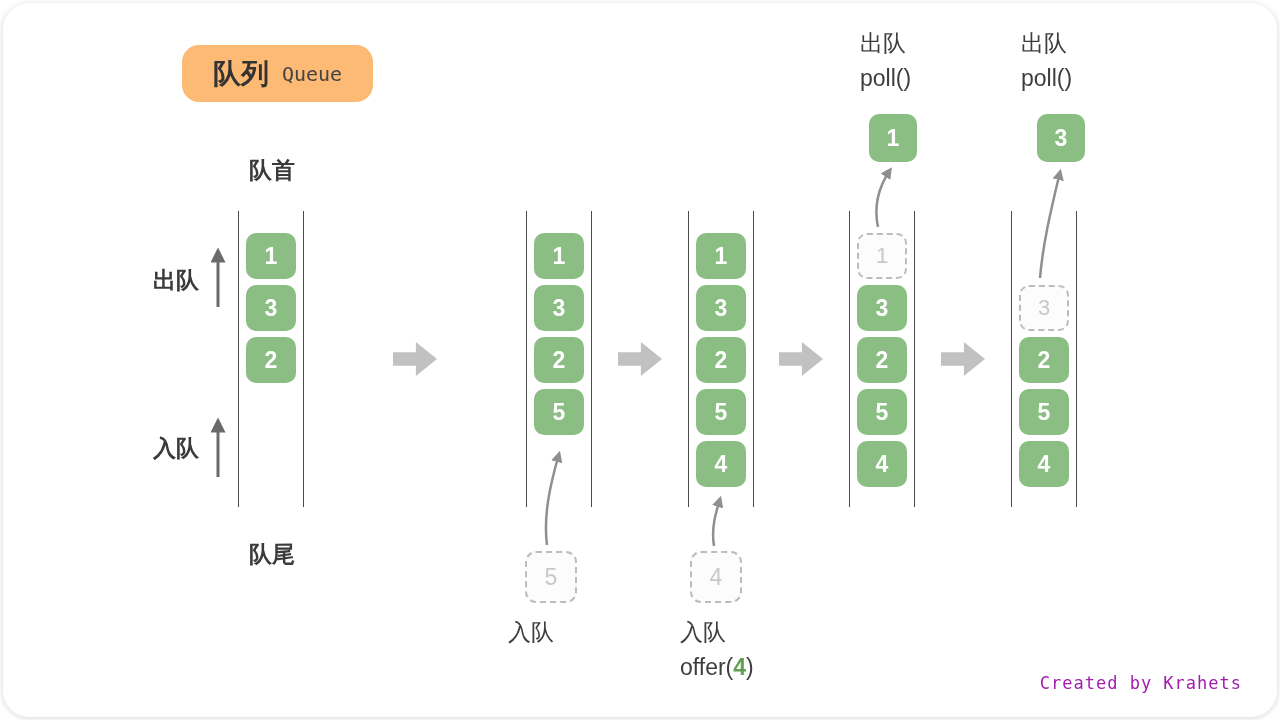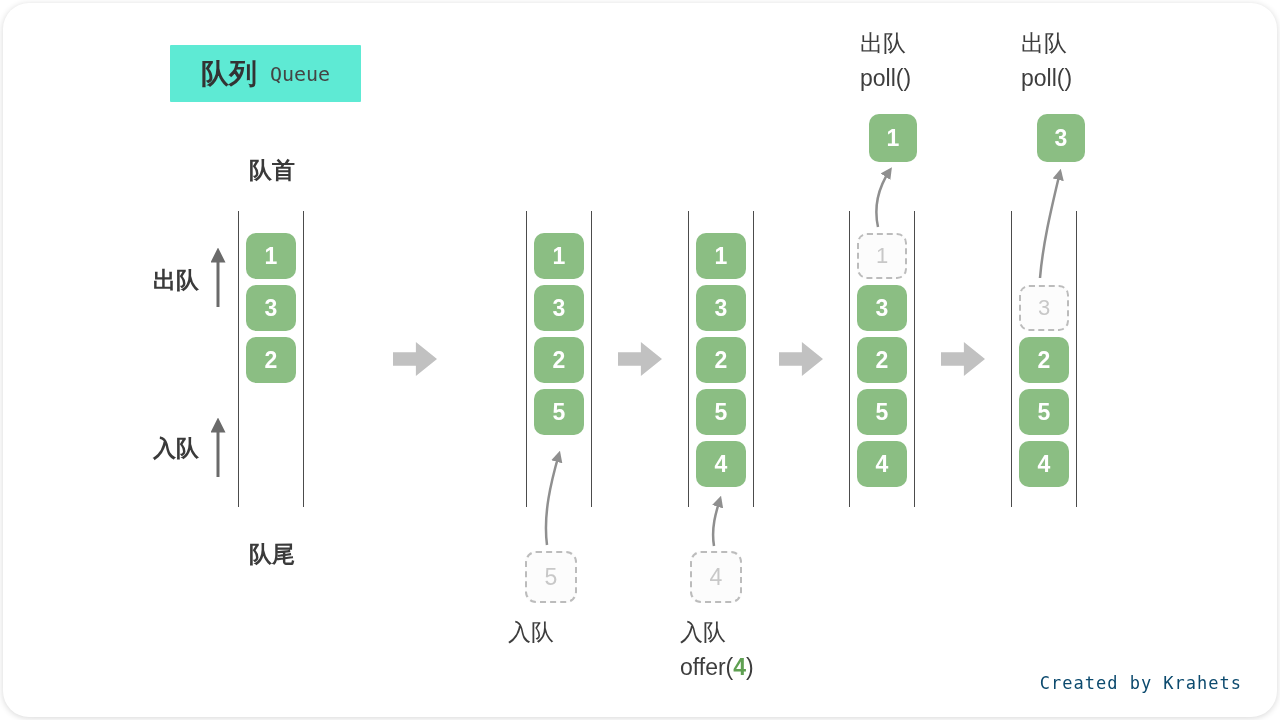--- a/index.html
+++ b/index.html
@@ -6,22 +6,22 @@
   .canvas {
     position:relative; width:1280px; height:720px; overflow:hidden;
     font-family:"Liberation Sans","DejaVu Sans",sans-serif; color:#3d3d3d;
   }
   .card {
     position:absolute; inset:3px; background:#ffffff; border-radius:26px;
     box-shadow:0 1px 6px rgba(0,0,0,0.16);
   }
   
   .badge {
-    position:absolute; left:170px; top:45px; width:191px; height:57px;
-    background:#5eead4; border-radius:1px;
+    position:absolute; left:182px; top:45px; width:191px; height:57px;
+    background:#fdba74; border-radius:17px;
     display:flex; align-items:center; justify-content:center; gap:13px;
   }
   .badge .zh { font-size:28px; font-weight:700; color:#333; }
   .badge .en { font-size:20px; color:#444; font-family:"DejaVu Sans Mono","Liberation Mono",monospace; }
 
   
   .lbl { position:absolute; font-size:23px; font-weight:700; color:#3a3a3a; white-space:nowrap; }
   .lbl-front { left:222px; top:155px; width:100px; text-align:center; }
   .lbl-rear  { left:222px; top:539px; width:100px; text-align:center; }
   .lbl-deq   { left:153px; top:265px; }
@@ -77,21 +77,21 @@
   
   .barrow {
     position:absolute; top:342px; width:44px; height:34px; background:#C1C1C1;
     clip-path:polygon(0 30%,52% 30%,52% 0,100% 50%,52% 100%,52% 70%,0 70%);
   }
   .barrow-1{left:393px} .barrow-2{left:618px} .barrow-3{left:779px} .barrow-4{left:941px}
 
   .overlay { position:absolute; inset:0; pointer-events:none; }
 
   .watermark {
-    position:absolute; right:38px; bottom:27px; font-size:17px; color:#0c4a6e;
+    position:absolute; right:38px; bottom:27px; font-size:17px; color:#a21caf;
     font-family:"DejaVu Sans Mono","Liberation Mono",monospace; letter-spacing:1px;
   }
 </style>
 </head>
 <body>
 
 <div class="canvas">
   <div class="card"></div>
 
   <div class="badge">

